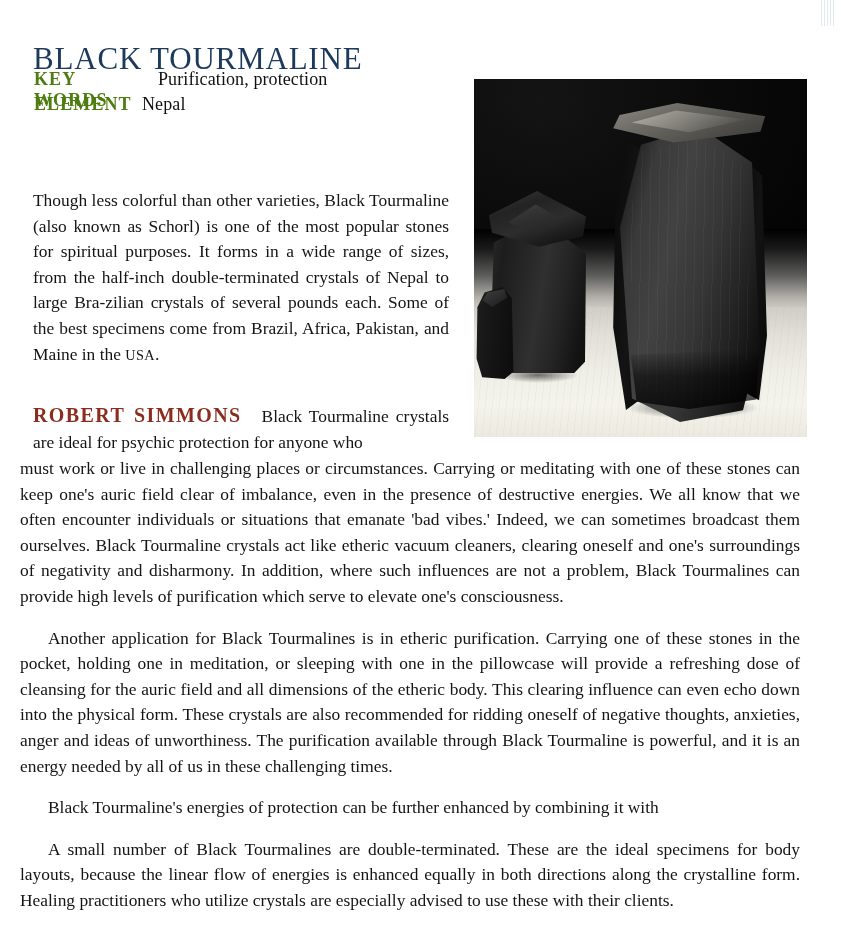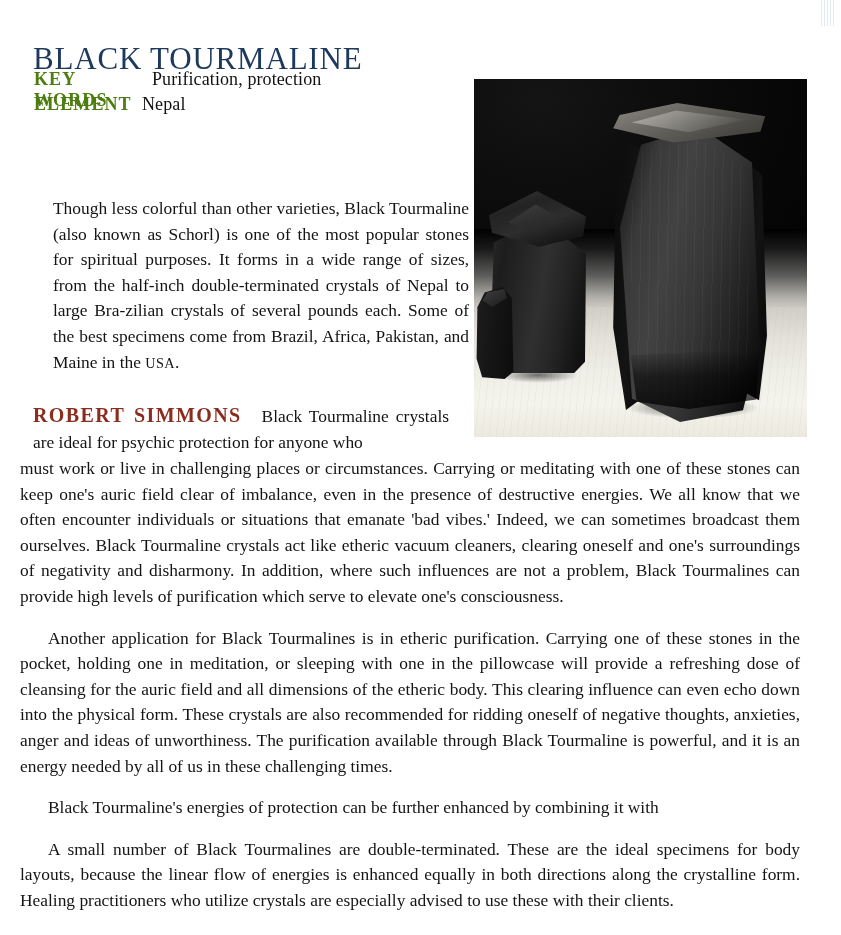--- a/index.html
+++ b/index.html
@@ -70,21 +70,21 @@
     font-weight: bold;
     letter-spacing: 1.1px;
     color: #4d7c0f;
     text-transform: uppercase;
   }
   .meta-value {
     font-size: 18px;
     color: #111111;
     letter-spacing: 0.1px;
   }
-  .meta-row.kw .meta-value { margin-left: 10px; }
+  .meta-row.kw .meta-value { margin-left: 16px; }
 
   
   .photo {
     position: absolute;
     left: 474px;
     top: 79px;
     width: 333px;
     height: 358px;
     overflow: hidden;
     background: #000000;
@@ -226,23 +226,22 @@
   .c-large-shadow {
     left: 132px; top: 318px;
     width: 180px; height: 24px;
     background: radial-gradient(50% 60% at 48% 45%, rgba(0,0,0,0.6), rgba(0,0,0,0) 74%);
   }
 
   
   .col-narrow {
     position: absolute;
     left: 33px;
-    top: 196px;
+    top: 188px;
     width: 416px;
-    margin-left: 20px;
   }
   .full-text {
     position: absolute;
     left: 20px;
     top: 456px;
     width: 780px;
   }
 
   p.body {
     margin: 0;

